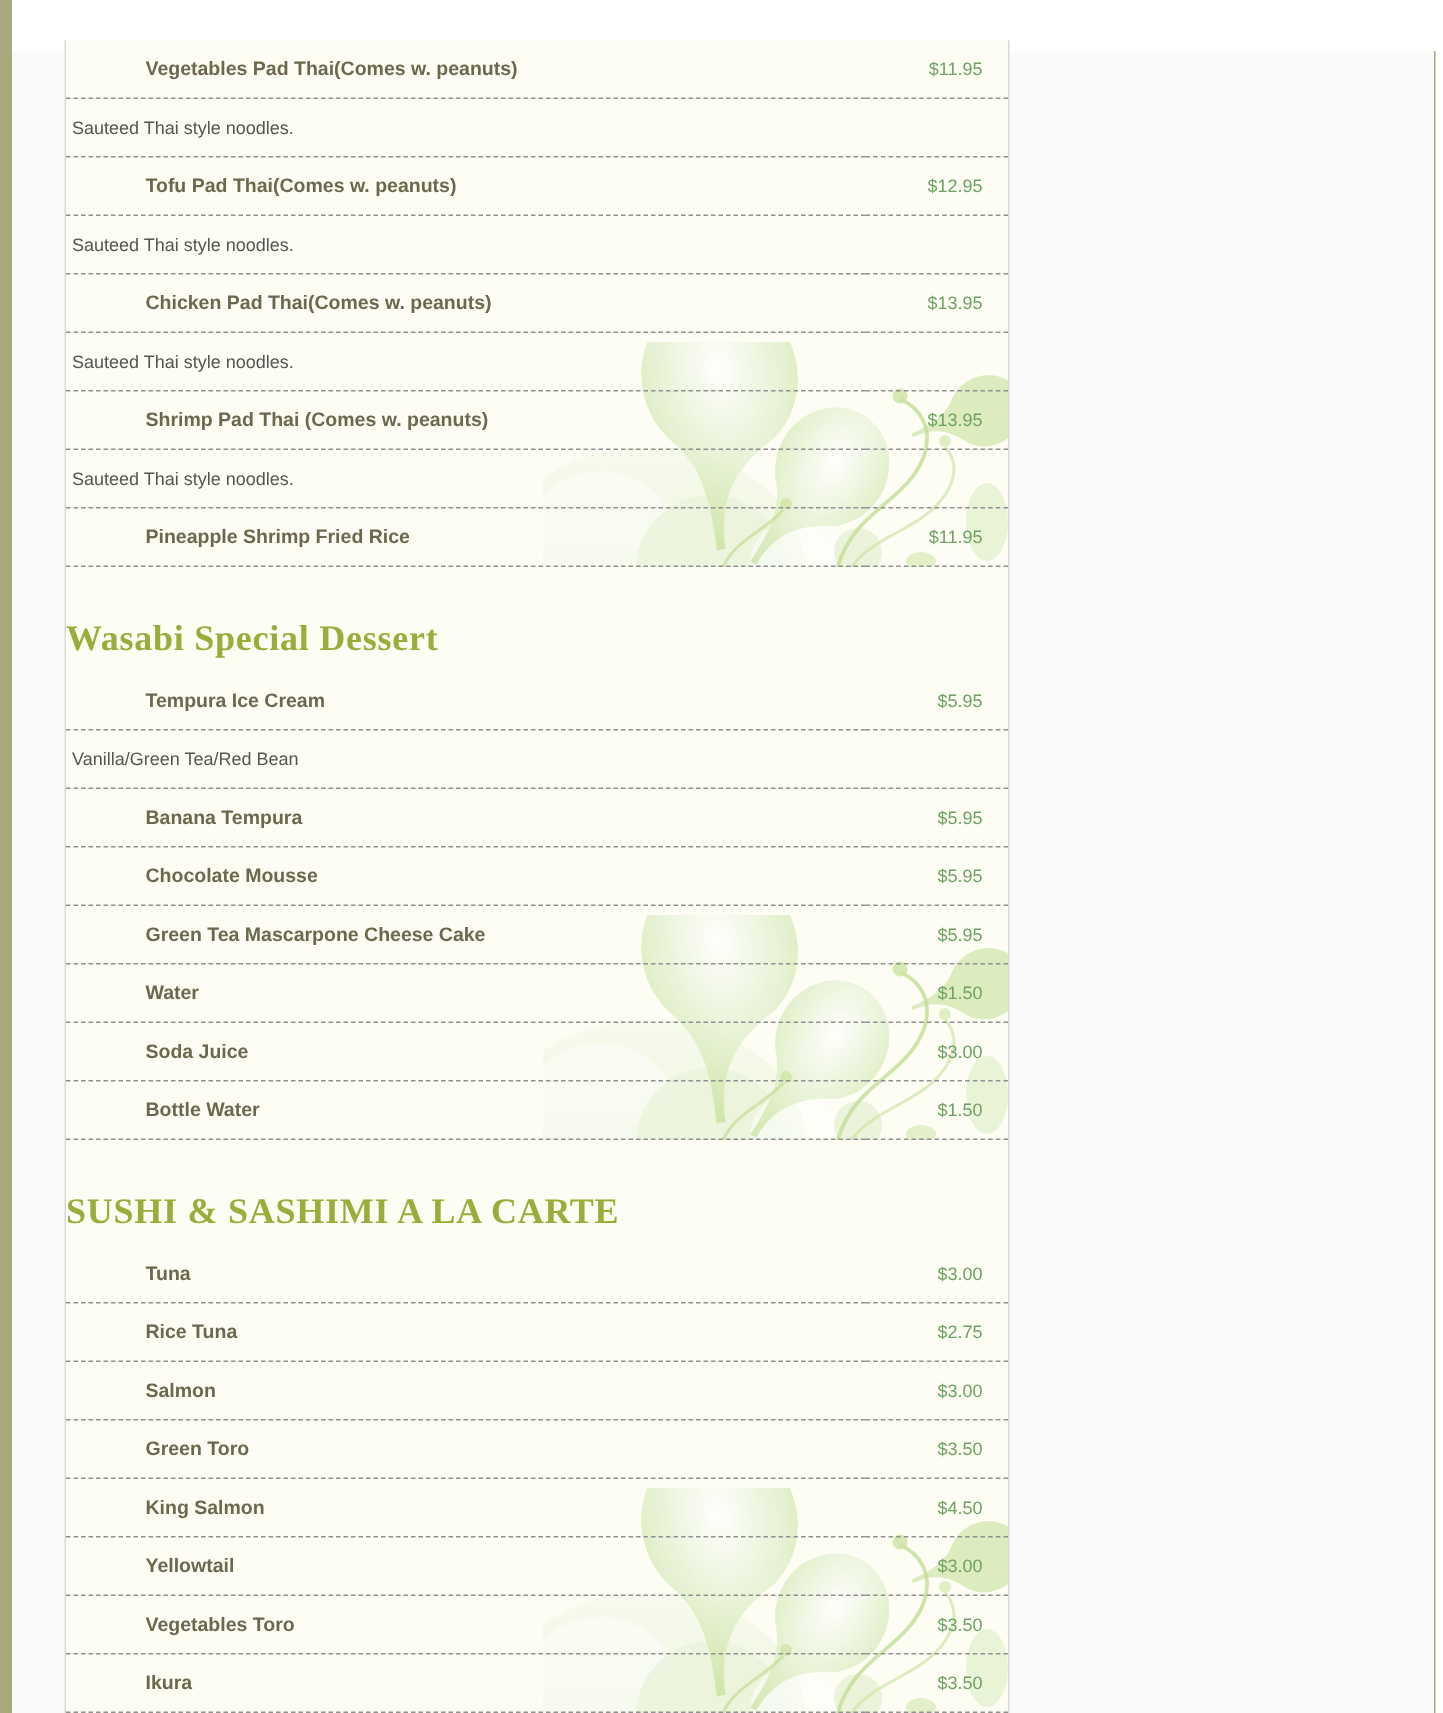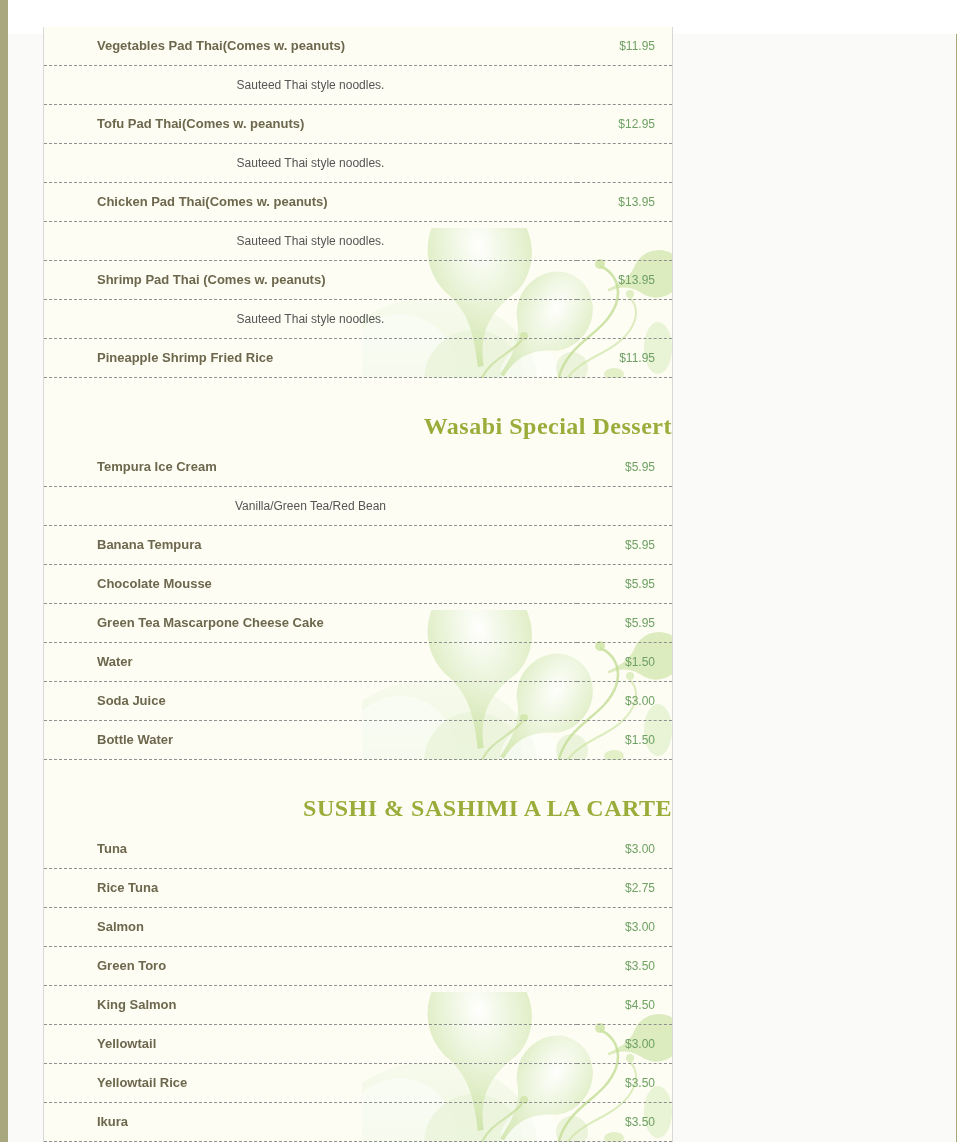--- a/index.html
+++ b/index.html
@@ -44,21 +44,21 @@
     overflow:hidden;
   }
   .watermark{
     position:absolute;right:0;bottom:0;
     pointer-events:none;
     z-index:0;
   }
   .section-heading{
     position:relative;z-index:1;
     margin:34px 0 8px 0;
-    text-align:right;
+    text-align:left;
     font-family:"Liberation Serif",serif;
     font-weight:bold;
     font-size:24px;
     line-height:28px;
     color:var(--heading);
     letter-spacing:.5px;
   }
   .menu-table{
     position:relative;z-index:1;
     width:100%;
@@ -82,21 +82,21 @@
     line-height:16px;
     color:var(--price);
     text-align:right;
     white-space:nowrap;
   }
   .item-desc{
     padding:11px 4px;
     font-size:12px;
     line-height:16px;
     color:var(--desc);
-    text-align:center;
+    text-align:left;
   }
   .desc-filler{width:95px;}
 </style>
 </head>
 <body>
 
 <div class="left-strip"></div>
 
 <div class="outer">
   <div class="menu-panel">
@@ -306,21 +306,21 @@
             </tr>
             <tr class="item-row">
               <td class="item-name">King Salmon</td>
               <td class="item-price">$4.50</td>
             </tr>
             <tr class="item-row">
               <td class="item-name">Yellowtail</td>
               <td class="item-price">$3.00</td>
             </tr>
             <tr class="item-row">
-              <td class="item-name">Yellowtail Rice</td>
+              <td class="item-name">Vegetables Toro</td>
               <td class="item-price">$3.50</td>
             </tr>
             <tr class="item-row">
               <td class="item-name">Ikura</td>
               <td class="item-price">$3.50</td>
             </tr>
           </tbody>
         </table>
       </section>
     </div>

